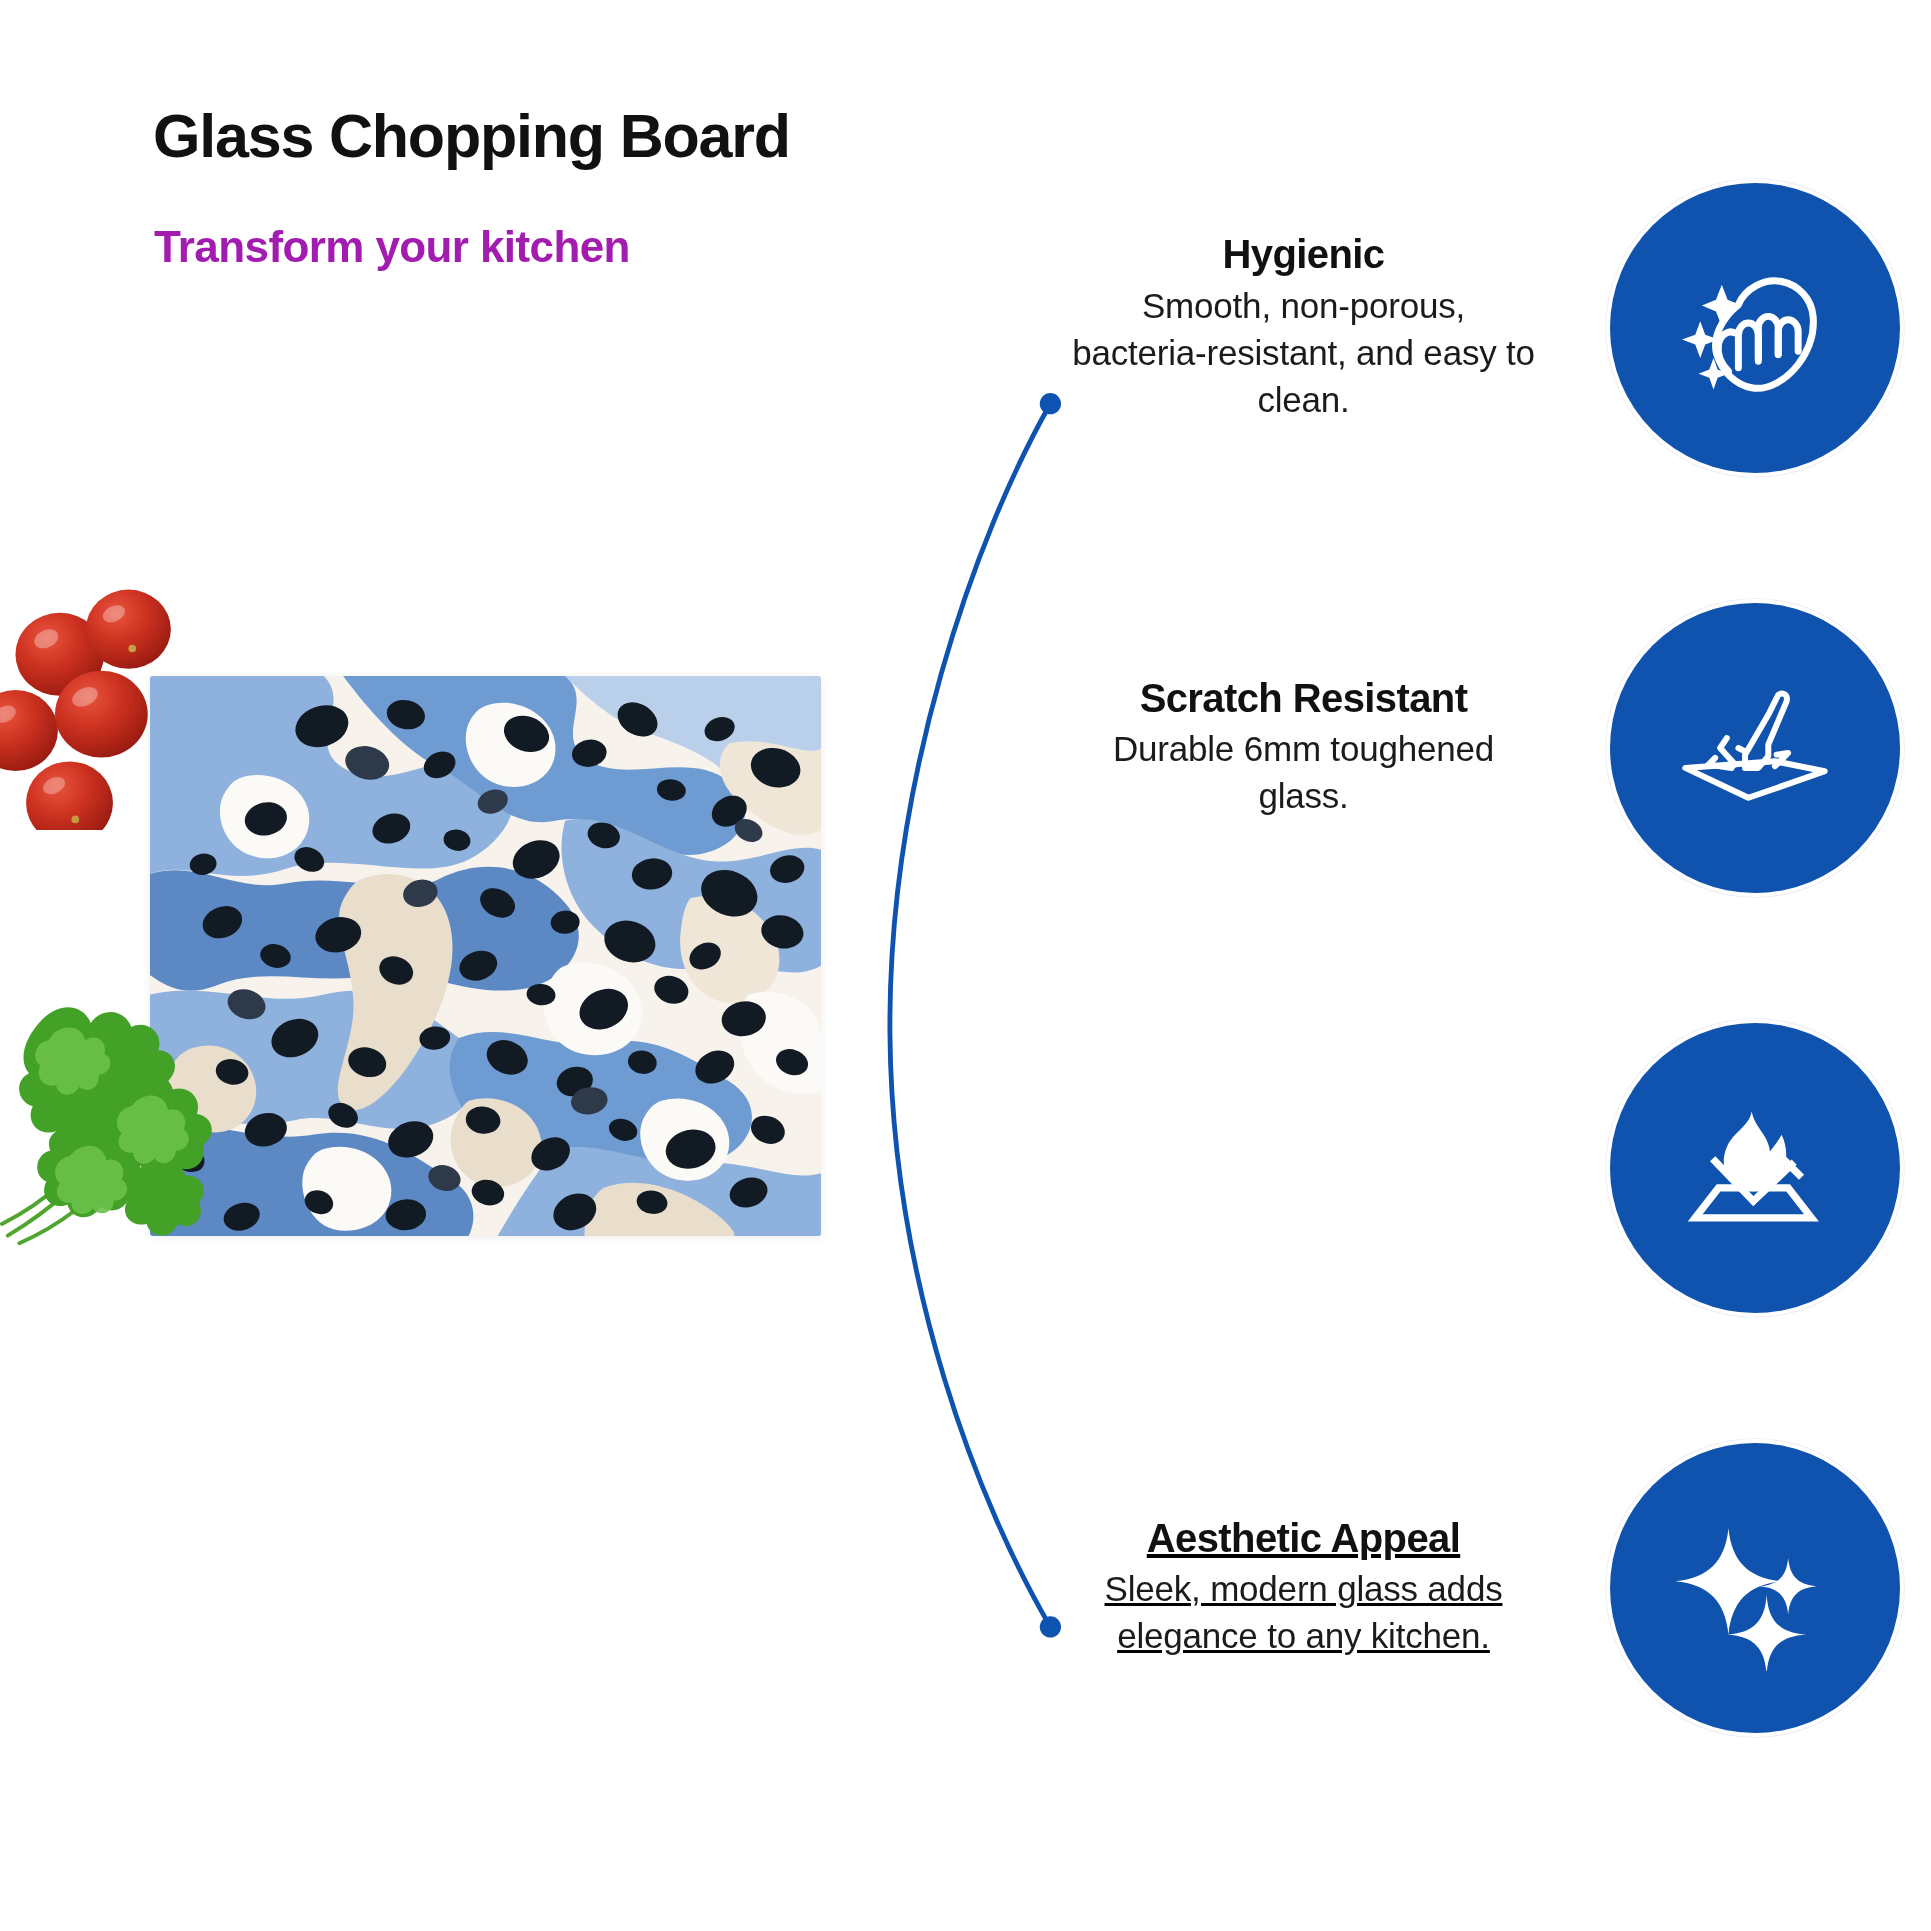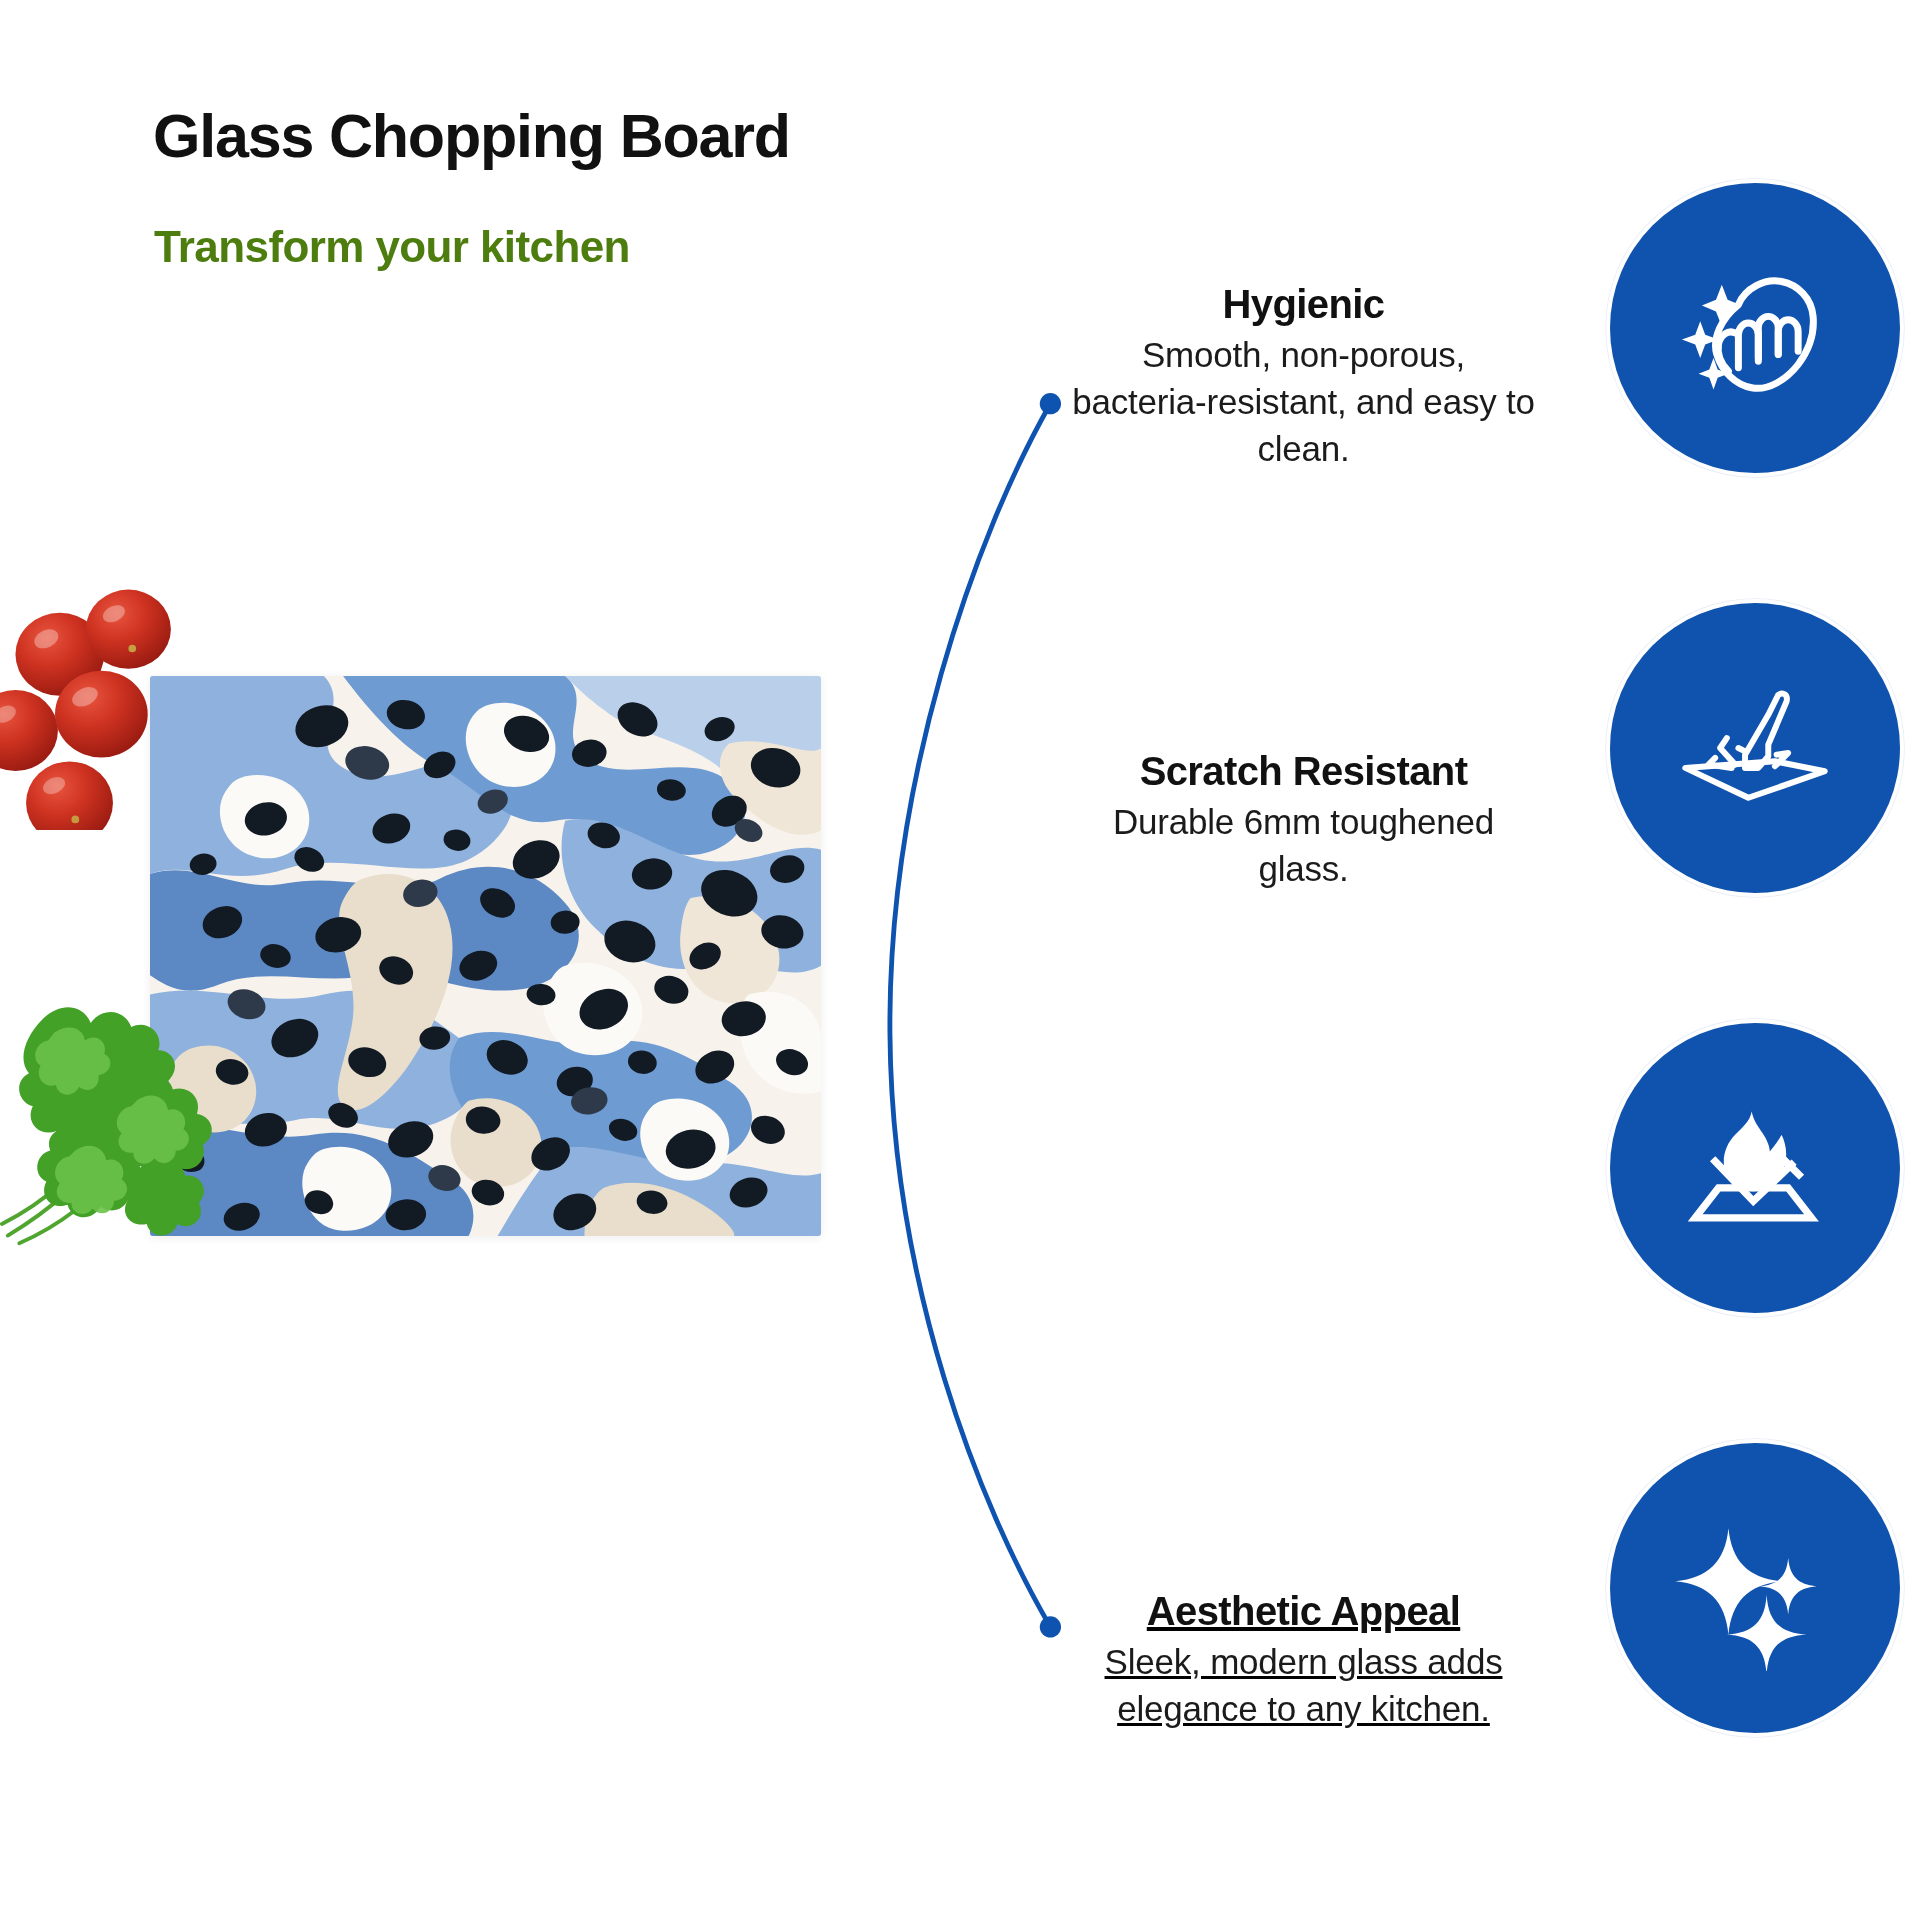--- a/index.html
+++ b/index.html
@@ -15,21 +15,21 @@
 
   
   .title{
     position:absolute;left:153px;top:104px;
     font-size:61px;font-weight:bold;color:#111111;
     letter-spacing:-1.2px;line-height:1.05;
     white-space:nowrap;
   }
   .subtitle{
     position:absolute;left:154px;top:224px;
-    font-size:44px;font-weight:bold;color:#4d7c0f;
+    font-size:44px;font-weight:bold;color:#a21caf;
     letter-spacing:-0.6px;line-height:1.05;
     white-space:nowrap;
   }
 
   
   .product{position:absolute;left:0px;top:579px;width:869px;height:676px;}
   .board{
     position:absolute;left:150px;top:97px;
     width:671px;height:560px;
     overflow:hidden;
@@ -40,21 +40,21 @@
   .board svg{display:block;width:100%;height:100%;}
   .tomatoes,.parsley{position:absolute;}
   .tomatoes{left:0px;top:0px;width:251px;height:251px;}
   .parsley{left:0px;top:415px;width:280px;height:261px;}
 
   
   .connector{position:absolute;left:830px;top:367px;width:290px;height:1313px;}
   .connector svg{display:block;width:100%;height:100%;overflow:visible;}
 
   
-  .feature{position:absolute;display:flex;align-items:flex-end;gap:48px;}
+  .feature{position:absolute;display:flex;align-items:center;gap:48px;}
   .feature .ftext{width:463px;text-align:center;}
   .feature .fhead{
     font-size:40px;font-weight:bold;color:#111111;
     line-height:1.12;letter-spacing:-0.6px;margin-bottom:5.8px;
     white-space:nowrap;
   }
   .feature .fbody{
     font-size:35px;font-weight:normal;color:#1b1b1b;
     line-height:1.34;letter-spacing:-0.2px;
   }

